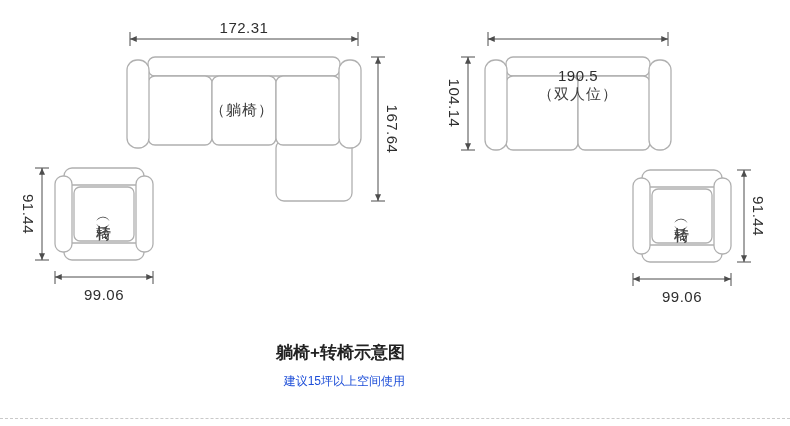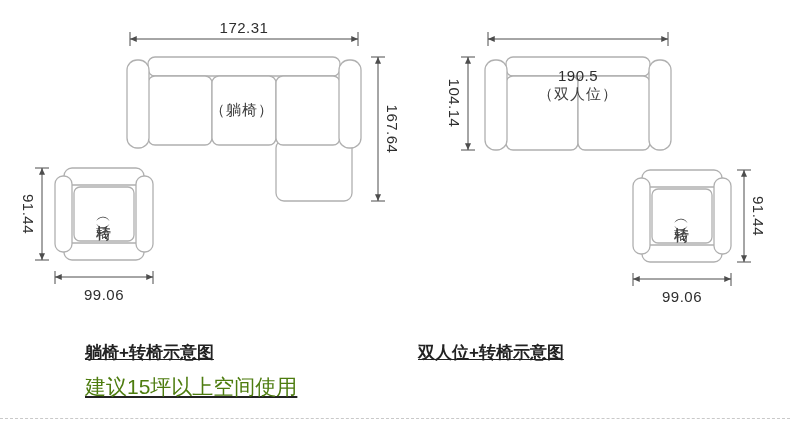--- a/index.html
+++ b/index.html
@@ -25,26 +25,25 @@
   .vtext  {
     writing-mode: vertical-rl;
     letter-spacing: 3px;
     transform: translate(-50%, -50%);
   }
   .dim { letter-spacing: 0.5px; color: #2e2e2e; }
   .sofa-label { letter-spacing: 1px; color: #404040; }
   .caption {
     position: absolute;
     width: 320px;
-    text-align: left;
+    text-align: right;
     color: #222222;
-    text-decoration: underline;
   }
   .caption .title { font-weight: bold; font-size: 17px; margin-bottom: 9px; }
-  .caption .subtitle { font-size: 21px; color: #4d7c0f; }
+  .caption .subtitle { font-size: 12px; color: #1d4ed8; }
   .divider {
     position: absolute;
     left: 0;
     right: 0;
     bottom: 7px;
     border-top: 1px dashed #c9c9c9;
     height: 0;
   }
 </style>
 </head>
@@ -142,17 +141,16 @@
   <div class="label sofa-label center" style="left:578px; top:93px;">（双人位）</div>
   <div class="label sofa-label vtext" style="left:682px; top:216px;">（转椅）</div>
   <div class="label dim rot90" style="left:758px; top:216px;">91.44</div>
   <div class="label dim center" style="left:682px; top:296px;">99.06</div>
 
   <div class="caption" style="left:85px; top:341px;">
     <div class="title">躺椅+转椅示意图</div>
     <div class="subtitle">建议15坪以上空间使用</div>
   </div>
   <div class="caption" style="left:418px; top:341px;">
-    <div class="title">双人位+转椅示意图</div>
   </div>
 
   <div class="divider"></div>
 </div>
 
 </body></html>

